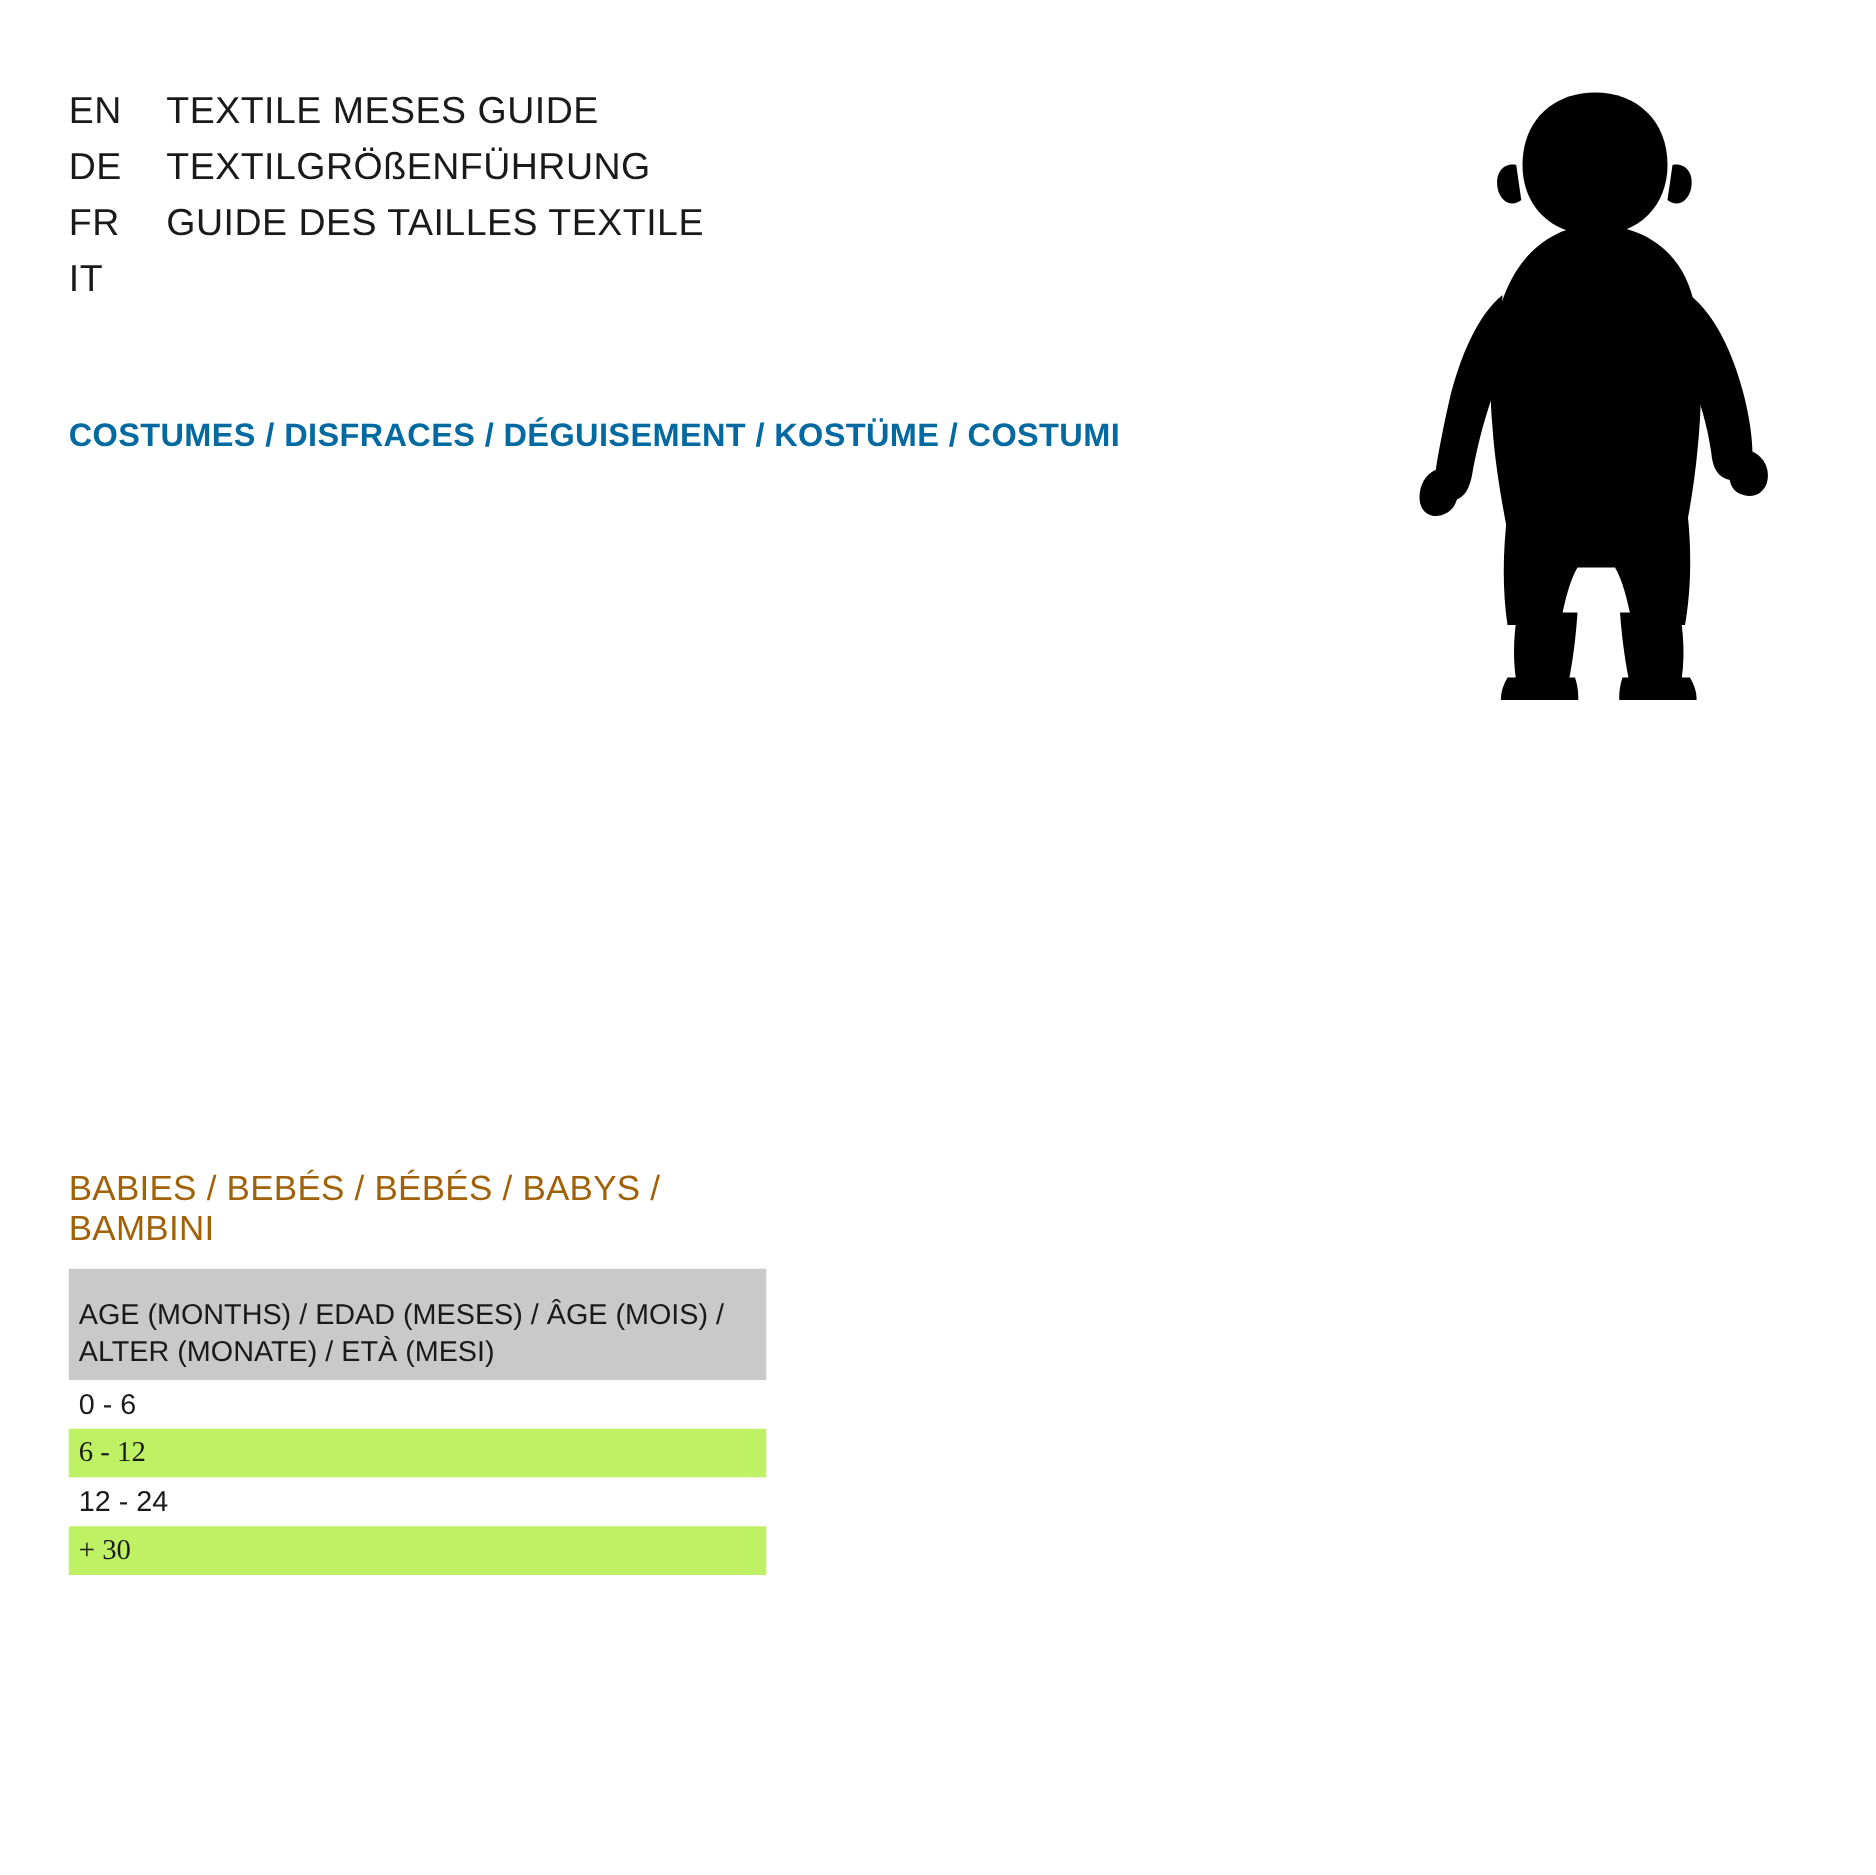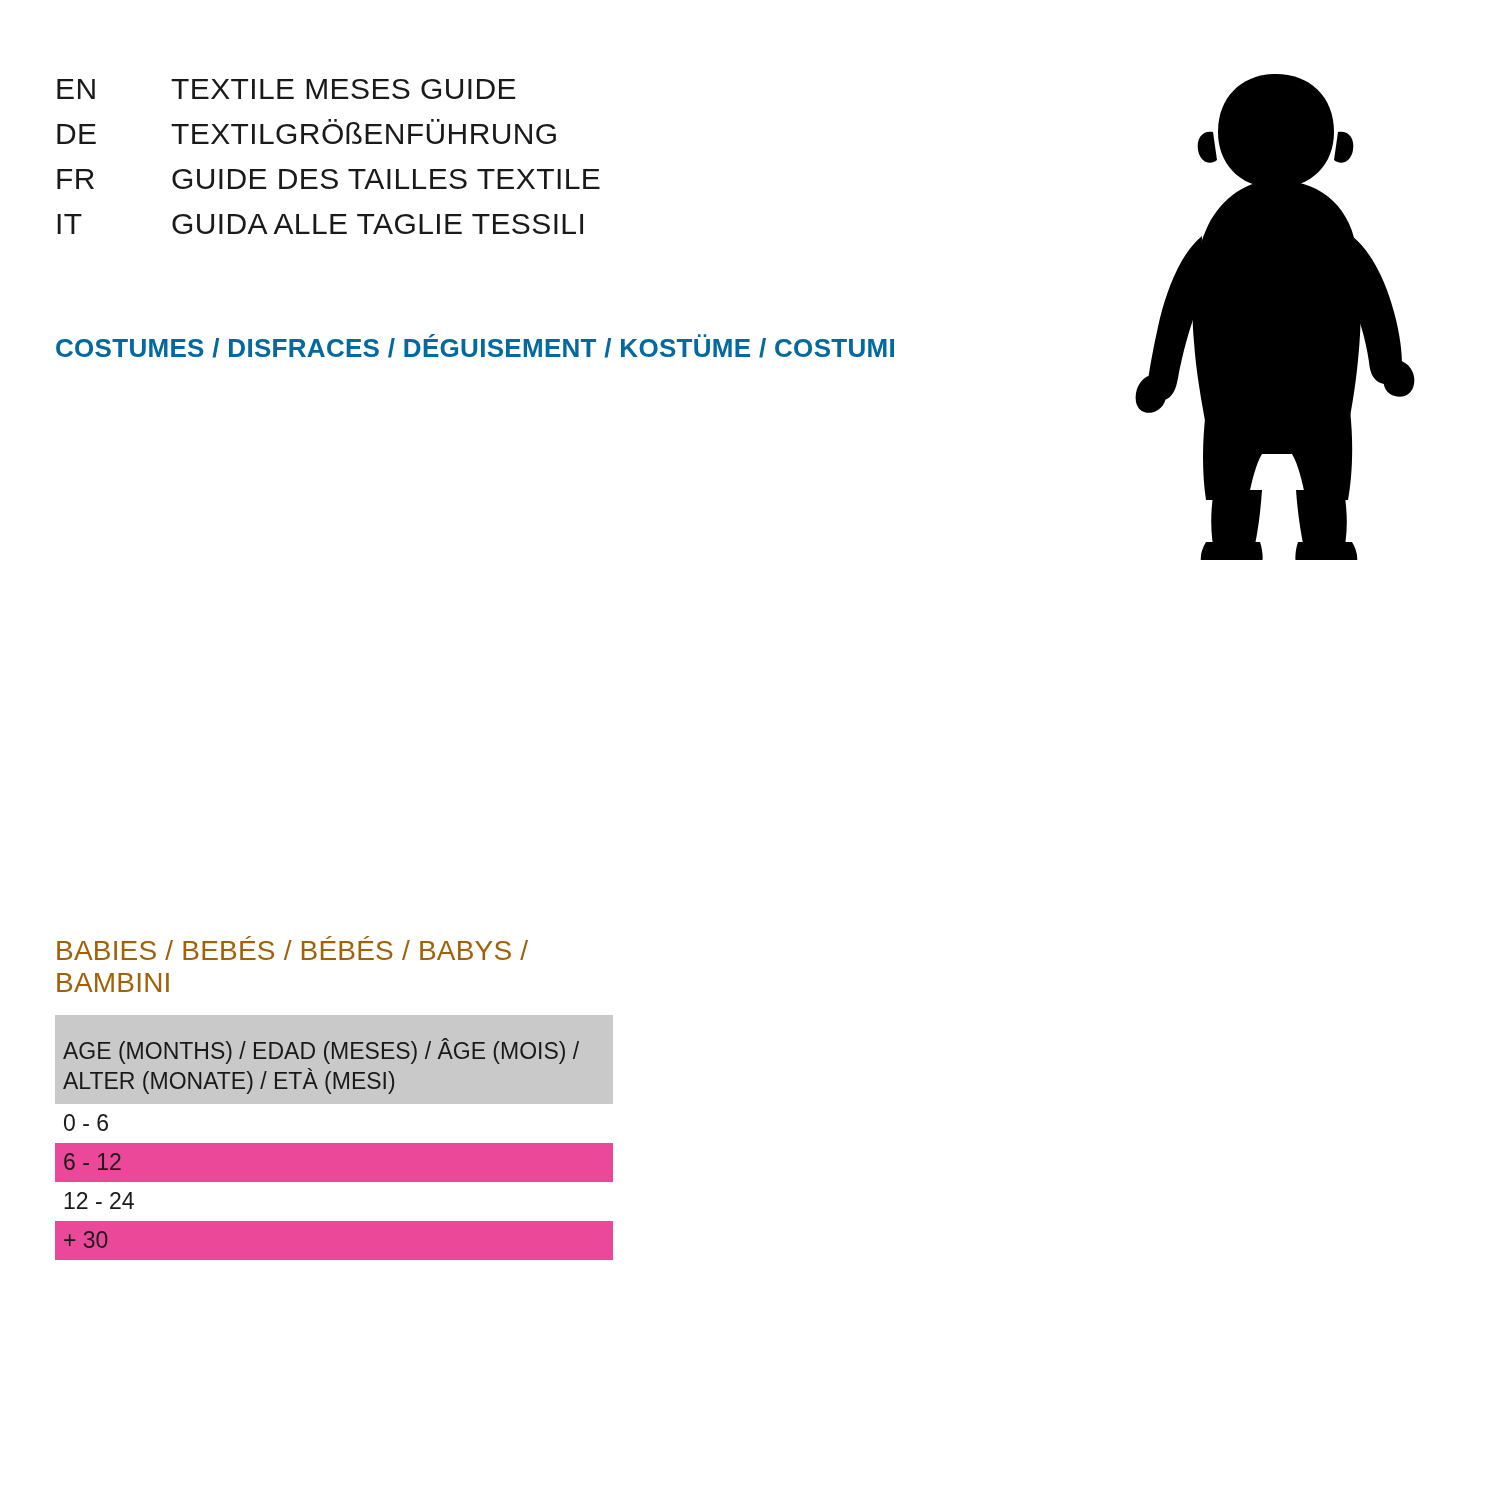--- a/index.html
+++ b/index.html
@@ -28,21 +28,20 @@
     top: 72px;
     width: 900px;
   }
   .lang-row {
     display: flex;
     align-items: baseline;
     height: 45px;
     font-size: 30px;
     letter-spacing: 0.4px;
     color: #1a1a1a;
-    gap: 38px;
   }
   .lang-code {
     width: 78px;
     flex: 0 0 78px;
   }
   .lang-text {
     flex: 1 1 auto;
   }
 
   .section-title {
@@ -98,21 +97,22 @@
   }
   table.size-table td {
     font-size: 23px;
     line-height: 30px;
     padding: 4px 8px 5px 8px;
     color: #1a1a1a;
     background: #ffffff;
     margin-left: 36px;
   }
   table.size-table tr.alt td {
-    background: #ec4899;
+    background: #bef264;
+    font-family: Liberation Serif, serif;
   }
 </style>
 </head>
 <body>
 
 <div class="page">
 
   <div class="lang-block">
     <div class="lang-row">
       <span class="lang-code">EN</span>
@@ -121,21 +121,20 @@
     <div class="lang-row">
       <span class="lang-code">DE</span>
       <span class="lang-text">TEXTILGRÖßENFÜHRUNG</span>
     </div>
     <div class="lang-row">
       <span class="lang-code">FR</span>
       <span class="lang-text">GUIDE DES TAILLES TEXTILE</span>
     </div>
     <div class="lang-row">
       <span class="lang-code">IT</span>
-      <span class="lang-text">GUIDA ALLE TAGLIE TESSILI</span>
     </div>
   </div>
 
   <div class="section-title">COSTUMES / DISFRACES / DÉGUISEMENT / KOSTÜME / COSTUMI</div>
 
   <div class="silhouette">
     <svg viewBox="0 0 330 500" xmlns="http://www.w3.org/2000/svg" aria-hidden="true">
       <g fill="#000000">
 
         <path d="M108 72 C108 36 133 14 166 14 C199 14 224 36 224 72 C224 104 202 128 166 128 C130 128 108 104 108 72 Z"></path>

